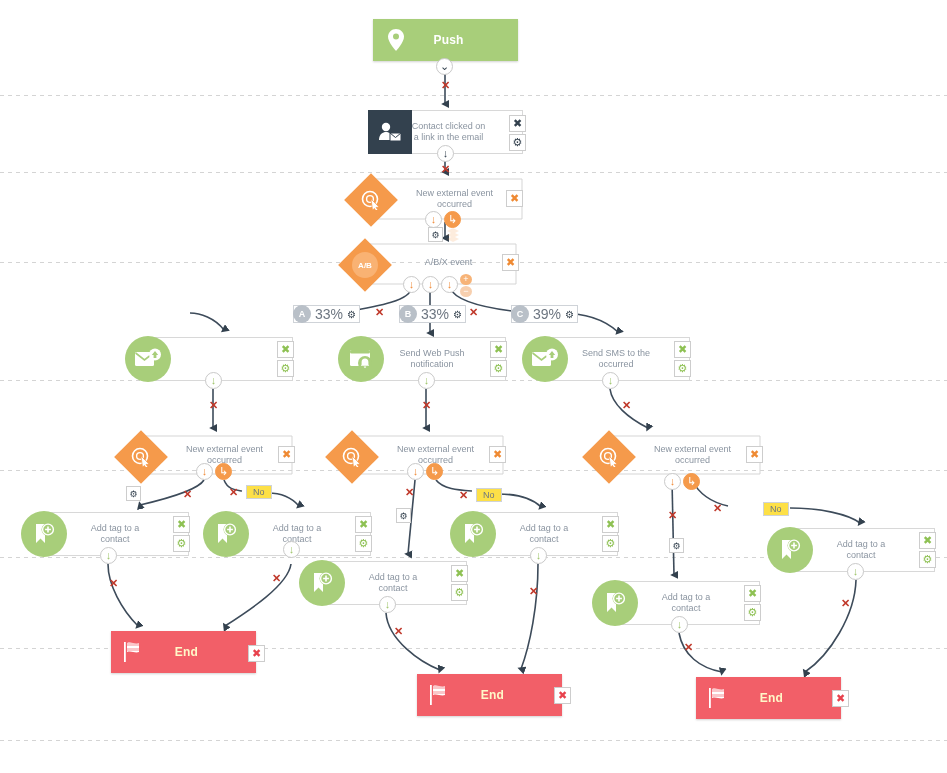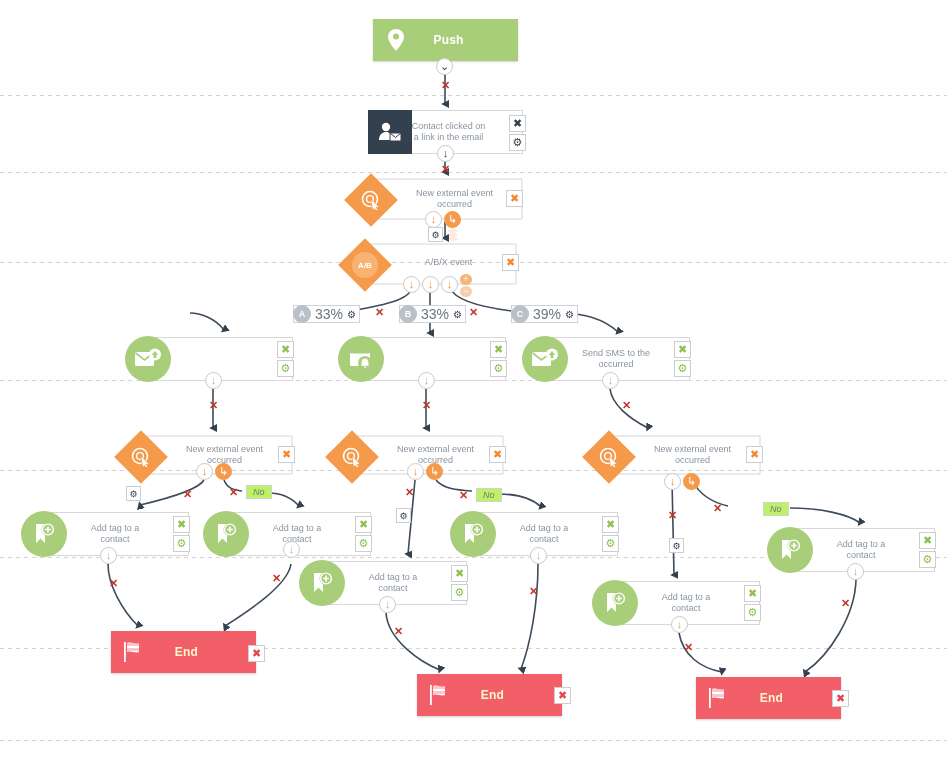--- a/index.html
+++ b/index.html
@@ -201,28 +201,27 @@
   }
   .pill .pill-gear {
     font-size: 10px;
     color: #33414e;
     padding-right: 3px;
   }
 
   
   .nolabel {
     position: absolute;
-    background: #bef264;
+    background: #fde047;
     border: 1px solid #cfd3d8;
     font-size: 9px;
     color: #6d7681;
     padding: 1px 6px;
     z-index: 7;
     box-sizing: border-box;
-    font-style: italic;
   }
 
   
   .xmark {
     position: absolute;
     color: #c0392b;
     font-size: 11px;
     font-weight: bold;
     line-height: 1;
     z-index: 6;
@@ -463,20 +462,21 @@
     <div class="card" style="width:152px;">
       <div class="circ-icon">
         <svg class="iconsvg" width="26" height="24" viewBox="0 0 26 24">
           <rect x="2" y="3" width="20" height="16" rx="1.6" fill="#ffffff"></rect>
           <rect x="2" y="3" width="20" height="3.6" rx="1.6" fill="#a8ce7a"></rect>
           <circle cx="17" cy="16" r="7" fill="#a8ce7a"></circle>
           <path d="M17 11.6 C14.9 11.6 13.6 13 13.6 15 L13.6 17.6 L12.8 18.7 L21.2 18.7 L20.4 17.6 L20.4 15 C20.4 13 19.1 11.6 17 11.6 Z" fill="#ffffff"></path>
           <path d="M15.8 19.4 C15.8 20.2 16.4 20.8 17 20.8 C17.6 20.8 18.2 20.2 18.2 19.4 Z" fill="#ffffff"></path>
         </svg>
       </div>
+      <div class="card-text" style="padding-left:38px;">Send Web Push notification</div>
     </div>
     <div class="ctrl x-green" style="left:136px; top:4px;">
       <span>✖</span>
     </div>
     <div class="ctrl gear" style="left:136px; top:23px;">
       <span>⚙</span>
     </div>
   </div>
   <div class="port green" style="left:418px; top:372px;">
     <span class="glyph">↓</span>

